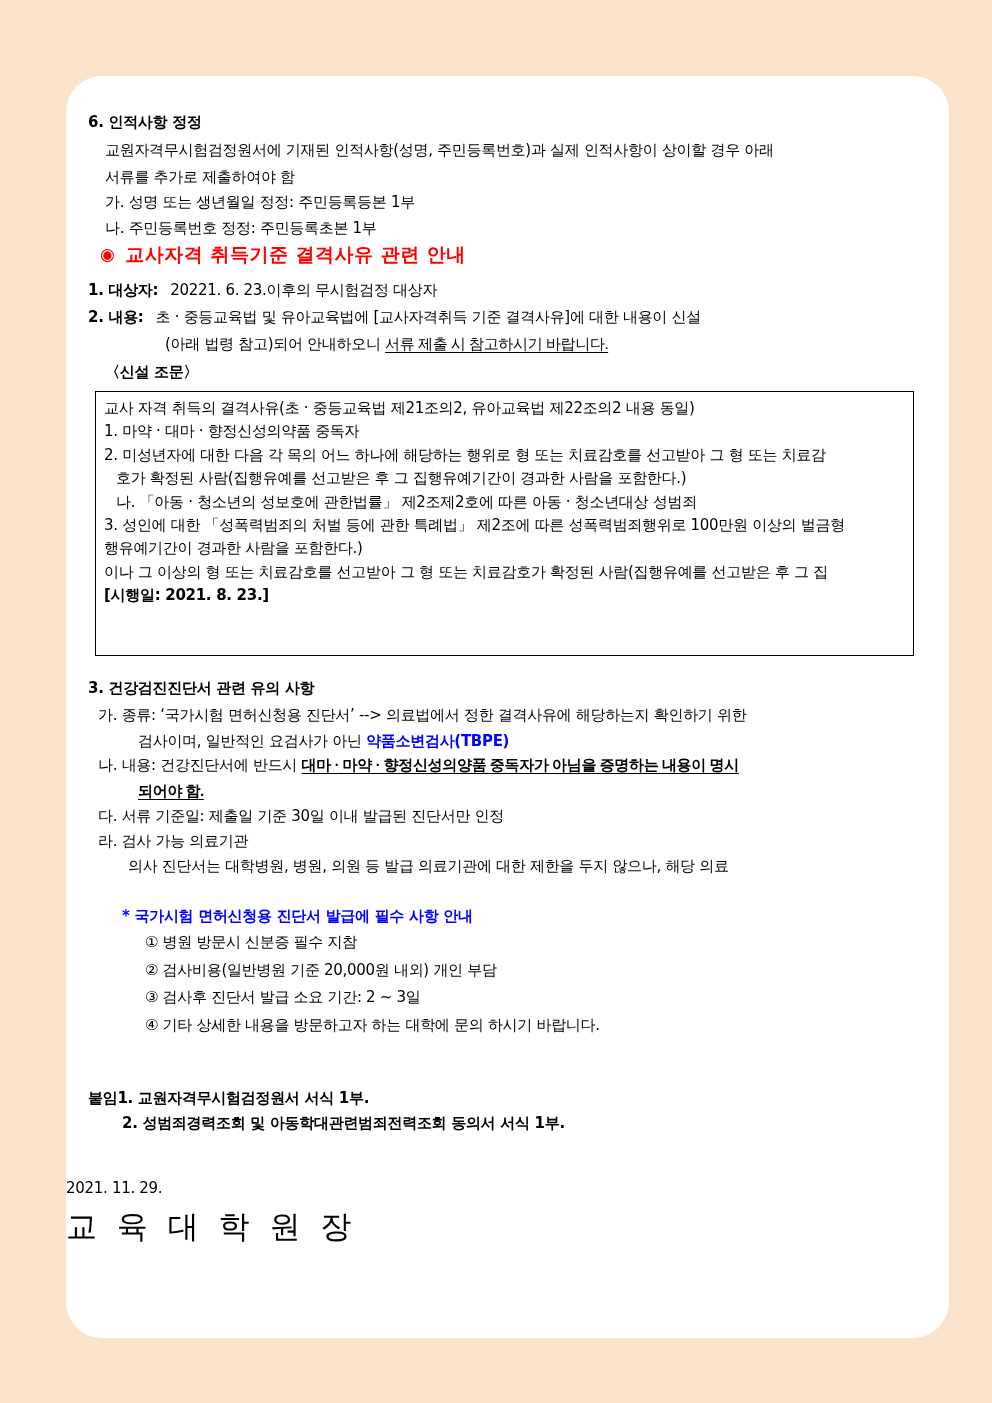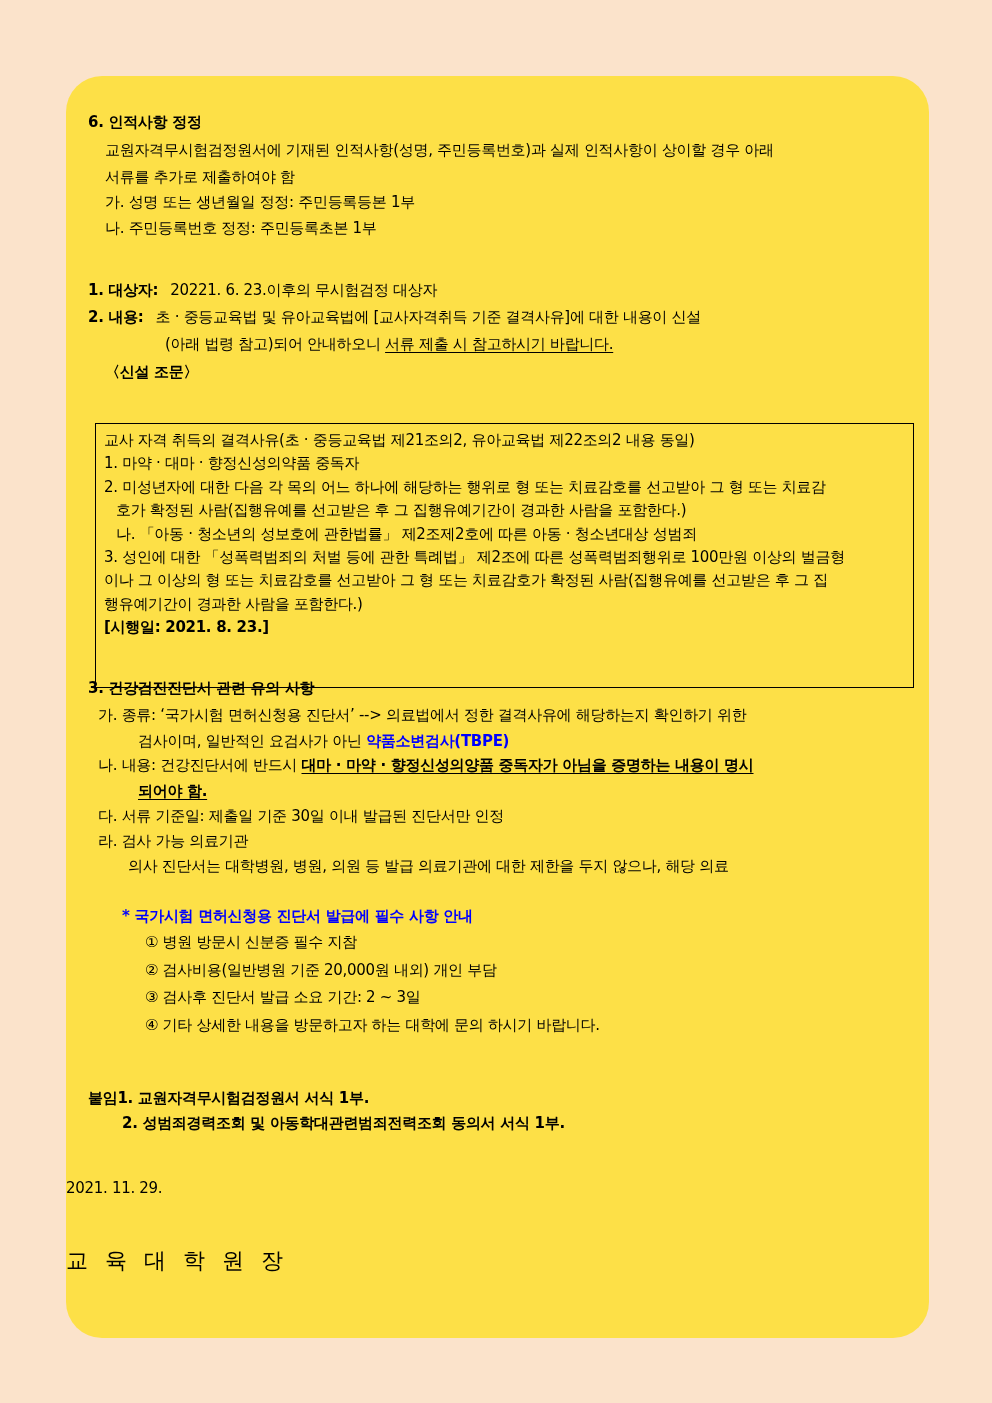--- a/index.html
+++ b/index.html
@@ -5,73 +5,76 @@
   html,body{margin:0;padding:0;}
   body{
     width:992px;height:1403px;
     background:#FBE3CB;
     font-family:"DejaVu Sans","Liberation Sans",sans-serif;
     position:relative;
     color:#000;
   }
   .card{
     position:absolute;left:66px;top:76px;width:863px;height:1262px;
-    background:#fde047;border-radius:36px;
+    background:#ffffff;border-radius:36px;padding-left:20px;
   }
   .ln{
     position:absolute;white-space:nowrap;
     font-size:15px;line-height:20px;letter-spacing:-0.3px;
   }
   .b{font-weight:bold;}
-  .u{text-decoration:underline;text-underline-offset:3px;}
+  .u{text-decoration:underline;text-underline-offset:3px;font-family:Liberation Serif, serif;}
   .blue{color:#0000FF;}
   .red-title{font-size:19px;font-weight:bold;color:#FF0000;letter-spacing:0.5px;}
   .bullet{margin-right:10px;font-size:17px;vertical-align:1px;}
   .box{
     position:absolute;left:29px;top:315px;width:801px;height:253px;
-    border:1px solid #000;padding:5px 8px;margin-top:32px;
+    border:1px solid #000;padding:5px 8px;
   }
   .bl{white-space:nowrap;font-size:15px;line-height:23.4px;letter-spacing:-0.3px;}
   .ind1{padding-left:12px;}
   .center{left:0;width:100%;text-align:left;white-space:nowrap;}
-  .signature{font-size:22px;letter-spacing:5px;margin-top:35px;}
+  .signature{font-size:31px;letter-spacing:5px;}
   .lbl{font-weight:bold;margin-right:12px;}
 </style>
 </head>
 <body>
 
 <div class="page">
   <div class="card">
 
     <div class="ln b" style="top:36px;left:22px">6. 인적사항 정정</div>
     <div class="ln" style="top:64px;left:39px">교원자격무시험검정원서에 기재된 인적사항(성명, 주민등록번호)과 실제 인적사항이 상이할 경우 아래</div>
     <div class="ln" style="top:91px;left:39px">서류를 추가로 제출하여야 함</div>
     <div class="ln" style="top:116px;left:39px">가. 성명 또는 생년월일 정정: 주민등록등본 1부</div>
     <div class="ln" style="top:142px;left:39px">나. 주민등록번호 정정: 주민등록초본 1부</div>
 
+    <div class="ln red-title" style="top:168px;left:34px">
+      <span class="bullet">◉</span><span>교사자격 취득기준 결격사유 관련 안내</span>
+    </div>
     <div class="ln" style="top:204px;left:22px">
       <span class="lbl">1. 대상자:</span><span>20221. 6. 23.이후의 무시험검정 대상자</span>
     </div>
     <div class="ln" style="top:231px;left:22px">
       <span class="lbl">2. 내용:</span><span>초 · 중등교육법 및 유아교육법에 [교사자격취득 기준 결격사유]에 대한 내용이 신설</span>
     </div>
     <div class="ln" style="top:258px;left:99px">
       <span>(아래 법령 참고)되어 안내하오니 </span><span class="u">서류 제출 시 참고하시기 바랍니다.</span>
     </div>
 
     <div class="ln b" style="top:286px;left:39px">〈신설 조문〉</div>
     <div class="box">
       <div class="bl">교사 자격 취득의 결격사유(초 · 중등교육법 제21조의2, 유아교육법 제22조의2 내용 동일)</div>
       <div class="bl">1. 마약 · 대마 · 향정신성의약품 중독자</div>
       <div class="bl">2. 미성년자에 대한 다음 각 목의 어느 하나에 해당하는 행위로 형 또는 치료감호를 선고받아 그 형 또는 치료감</div>
       <div class="bl ind1">호가 확정된 사람(집행유예를 선고받은 후 그 집행유예기간이 경과한 사람을 포함한다.)</div>
       <div class="bl ind1">나. 「아동 · 청소년의 성보호에 관한법률」 제2조제2호에 따른 아동 · 청소년대상 성범죄</div>
       <div class="bl">3. 성인에 대한 「성폭력범죄의 처벌 등에 관한 특례법」 제2조에 따른 성폭력범죄행위로 100만원 이상의 벌금형</div>
+      <div class="bl">행유예기간이 경과한 사람을 포함한다.)</div>
       <div class="bl">이나 그 이상의 형 또는 치료감호를 선고받아 그 형 또는 치료감호가 확정된 사람(집행유예를 선고받은 후 그 집</div>
-      <div class="bl">행유예기간이 경과한 사람을 포함한다.)</div>
       <div class="bl b">[시행일: 2021. 8. 23.]</div>
     </div>
 
     <div class="ln b" style="top:602px;left:22px">3. 건강검진진단서 관련 유의 사항</div>
     <div class="ln" style="top:629px;left:32px">가. 종류: ‘국가시험 면허신청용 진단서’ --&gt; 의료법에서 정한 결격사유에 해당하는지 확인하기 위한</div>
     <div class="ln" style="top:655px;left:72px">
       <span>검사이며, 일반적인 요검사가 아닌 </span><span class="blue b">약품소변검사(TBPE)</span>
     </div>
     <div class="ln" style="top:679px;left:32px">
       <span>나. 내용: 건강진단서에 반드시 </span><span class="b u">대마 · 마약 · 향정신성의양품 중독자가 아님을 증명하는 내용이 명시</span>

